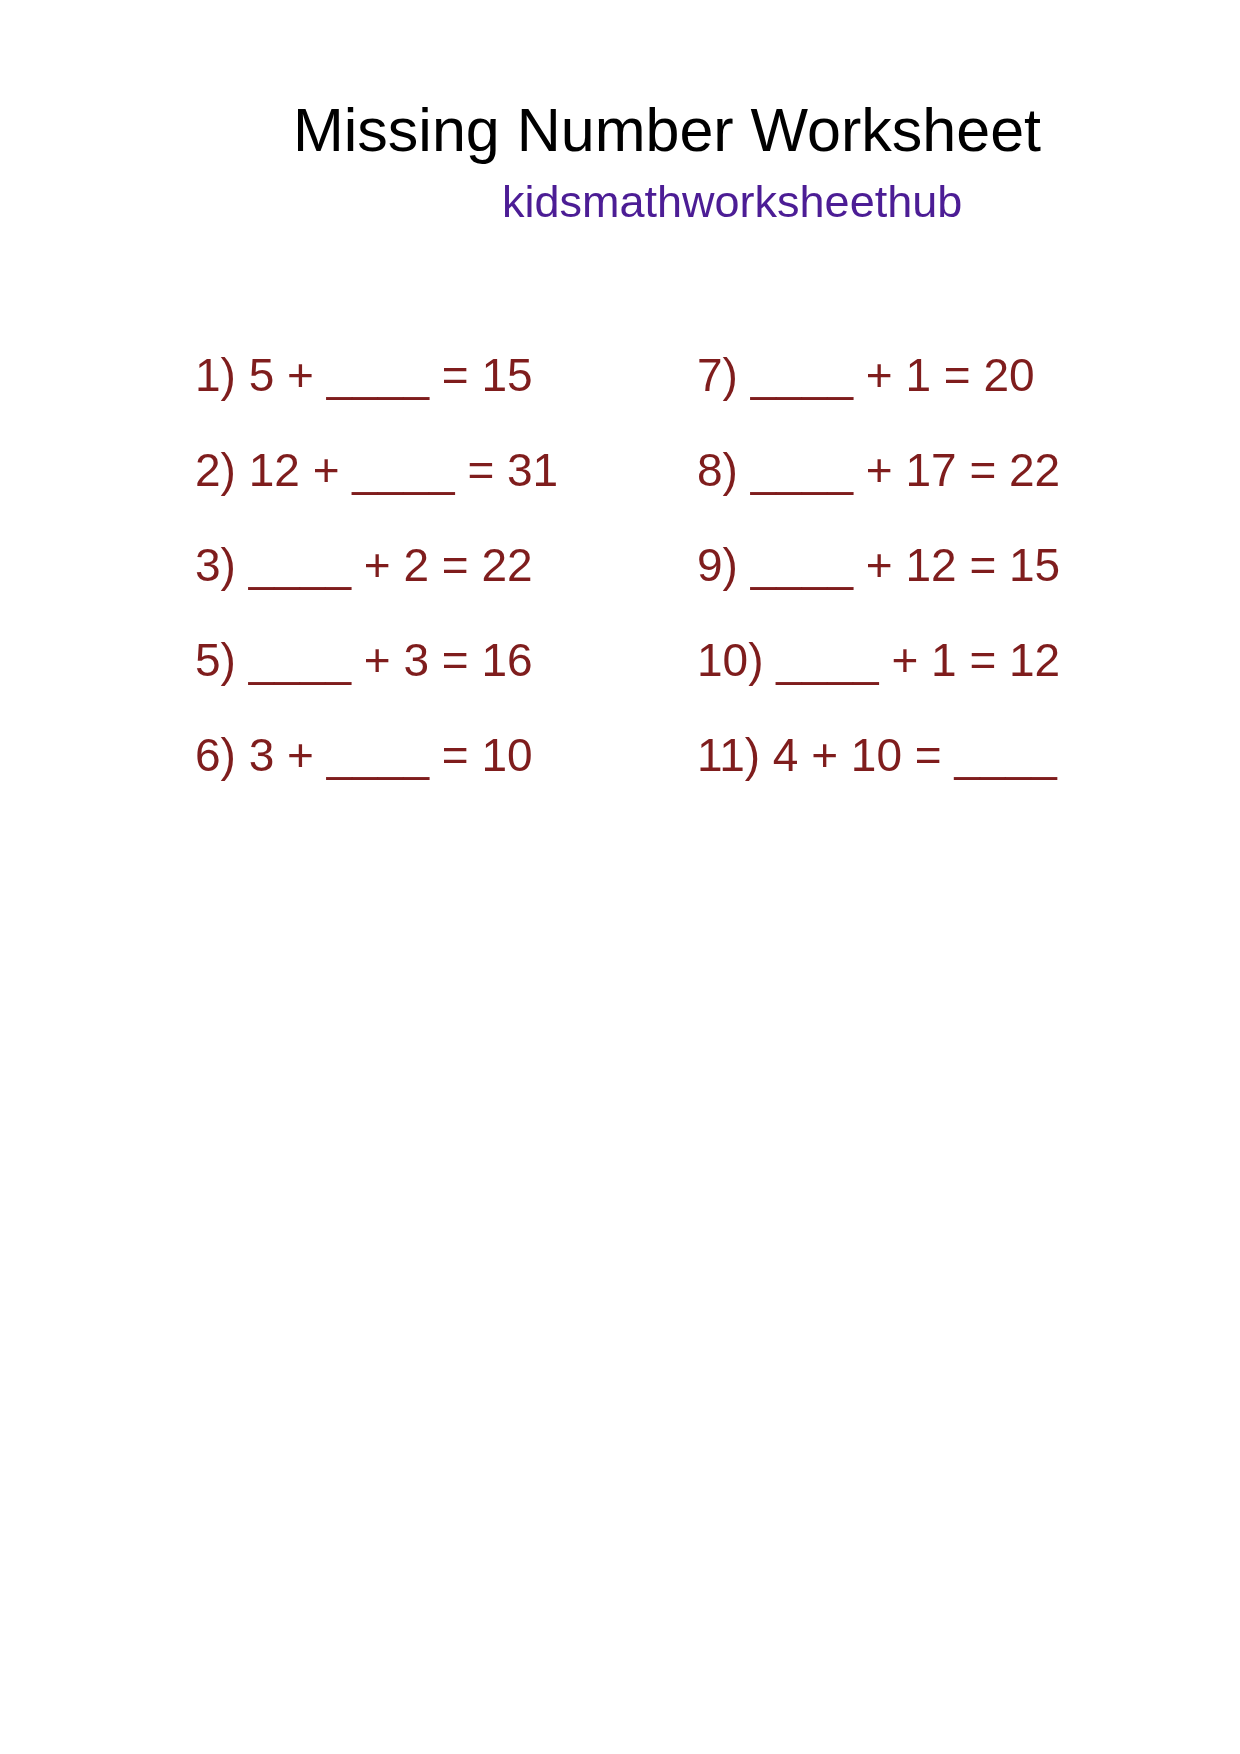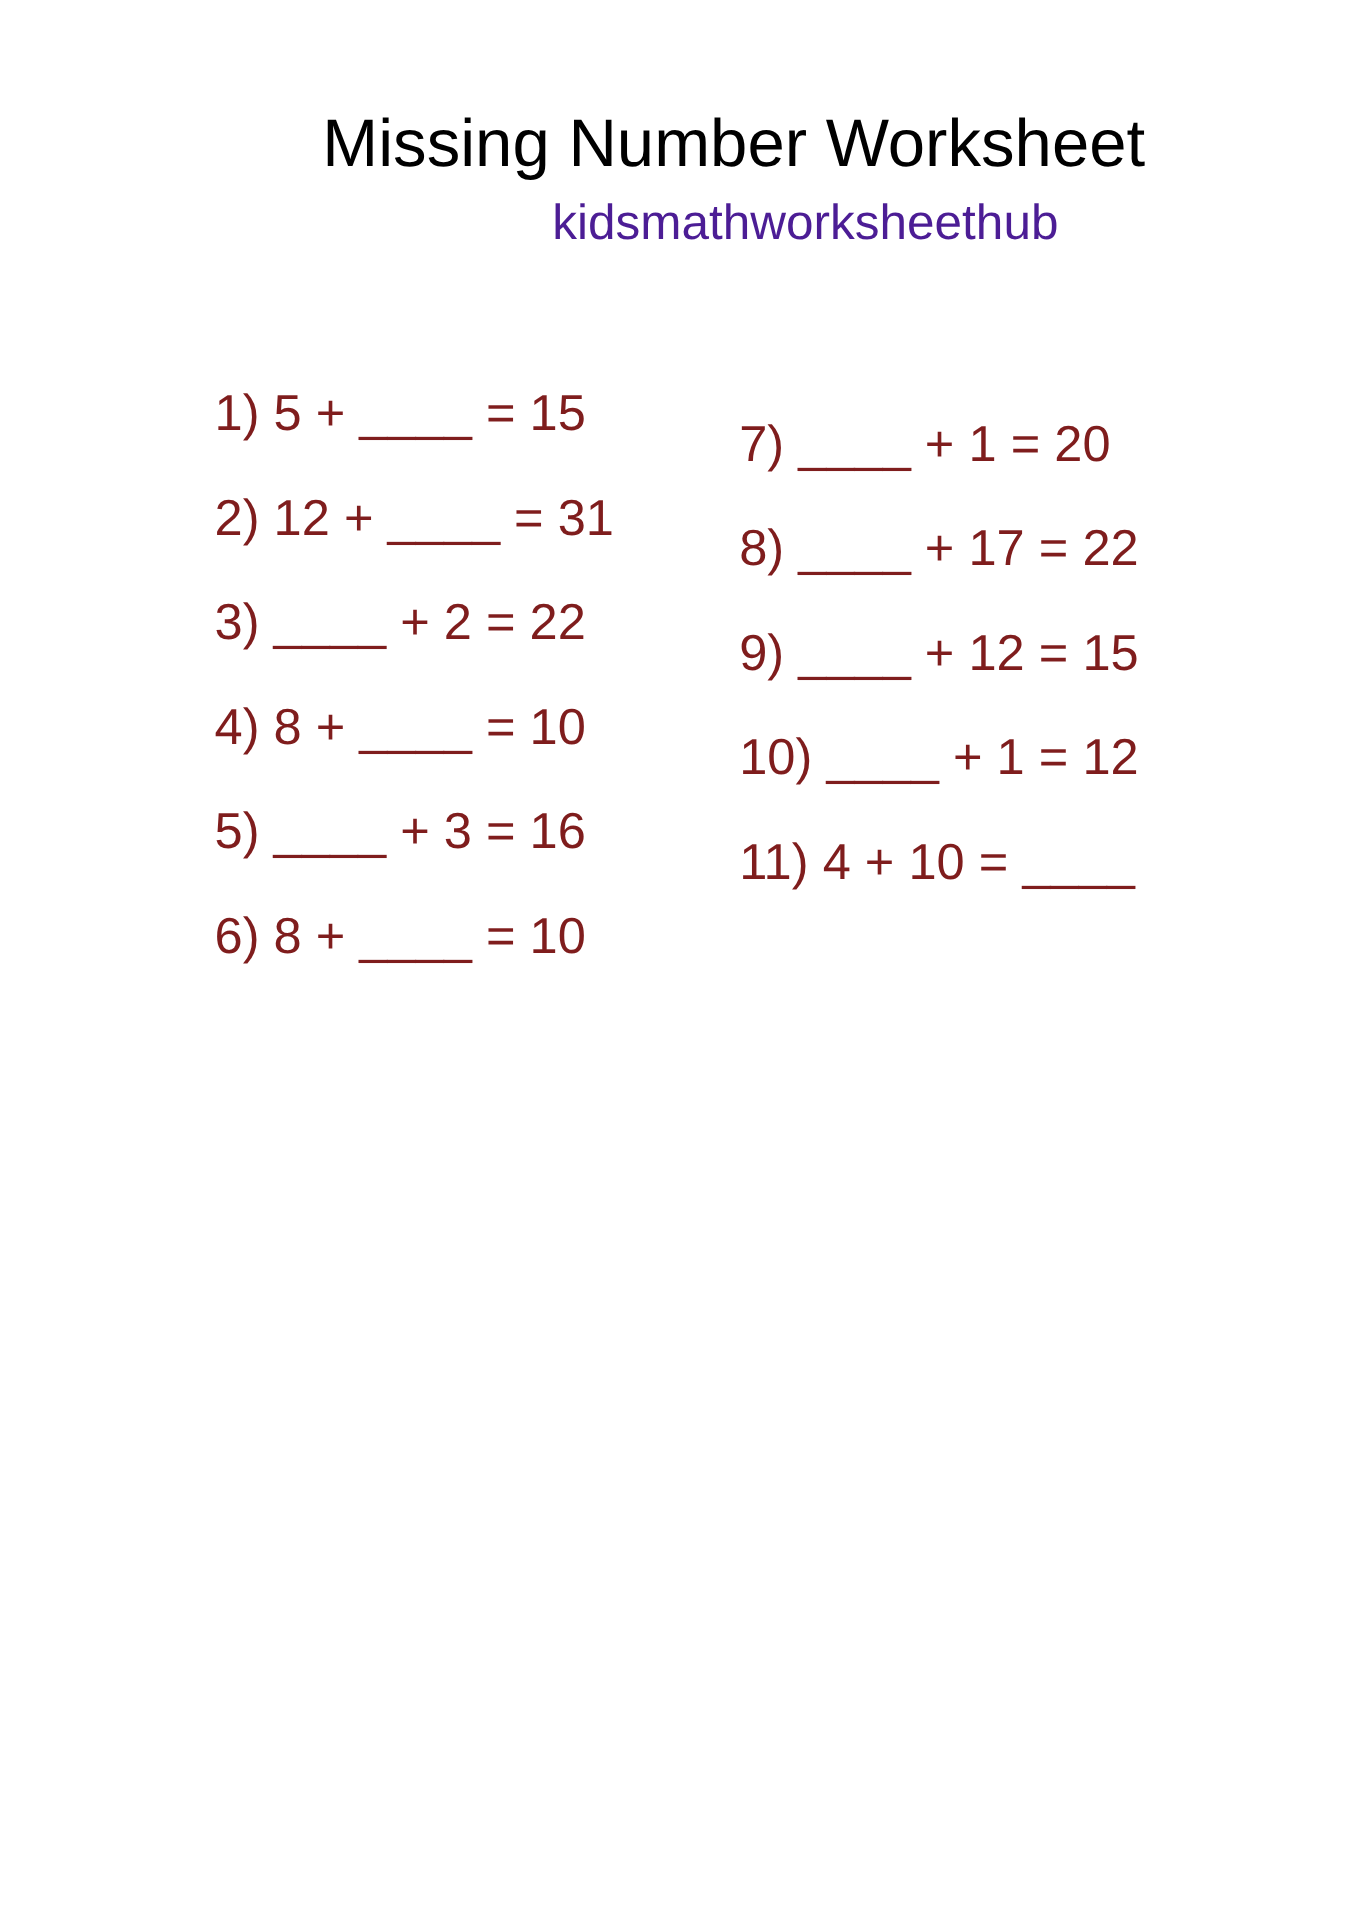--- a/index.html
+++ b/index.html
@@ -35,21 +35,21 @@
     font-weight: 400;
     line-height: 1;
     white-space: pre;
     color: #4c1d95;
   }
   .problems-col {
     position: absolute;
     top: 352px;
   }
   .problems-col.left  { left: 195px; }
-  .problems-col.right { left: 672px; margin-top: 28px; }
+  .problems-col.right { left: 697px; }
   .problem {
     height: 95px;
     font-size: 46px;
     line-height: 46px;
     white-space: pre;
     color: #7f1d1d;
   }
 </style>
 </head>
 <body>
@@ -57,23 +57,22 @@
 <div class="page">
 
   <h1 class="title">Missing Number Worksheet</h1>
 
   <div class="subtitle">kidsmathworksheethub</div>
 
   <div class="problems-col left">
     <div class="problem">1) 5 + ____ = 15</div>
     <div class="problem">2) 12 + ____ = 31</div>
     <div class="problem">3) ____ + 2 = 22</div>
-    <div class="problem">4) 8 + ____ = 10</div>
     <div class="problem">5) ____ + 3 = 16</div>
-    <div class="problem">6) 8 + ____ = 10</div>
+    <div class="problem">6) 3 + ____ = 10</div>
   </div>
 
   <div class="problems-col right">
     <div class="problem">7) ____ + 1 = 20</div>
     <div class="problem">8) ____ + 17 = 22</div>
     <div class="problem">9) ____ + 12 = 15</div>
     <div class="problem">10) ____ + 1 = 12</div>
     <div class="problem">11) 4 + 10 = ____</div>
   </div>
 

